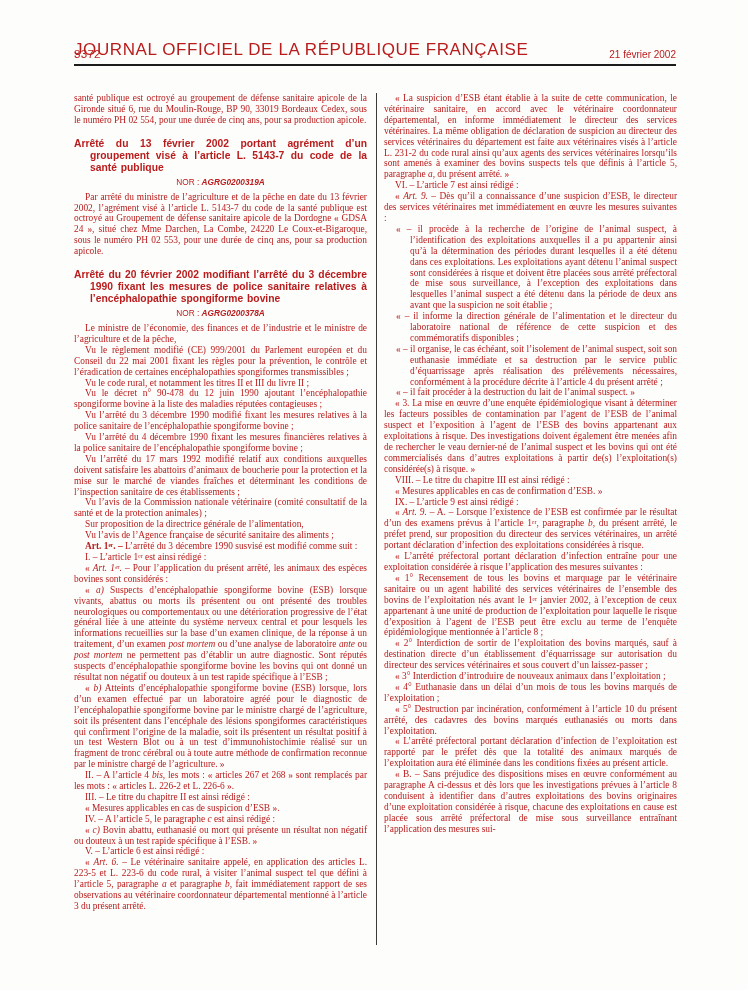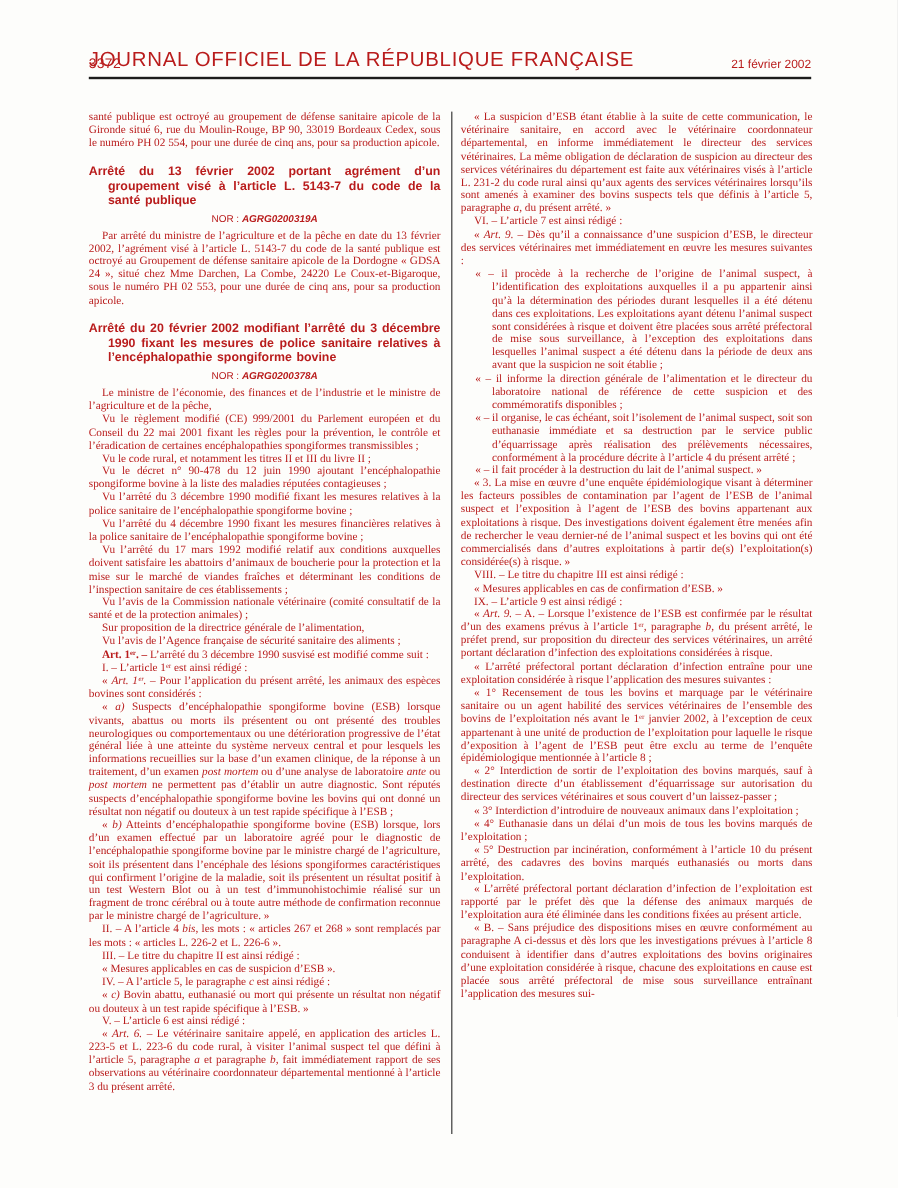--- a/index.html
+++ b/index.html
@@ -105,17 +105,17 @@
       <p class="para t-ind"><span>VIII. – Le titre du chapitre III est ainsi rédigé :</span></p>
       <p class="para t-ind"><span>« Mesures applicables en cas de confirmation d’ESB. »</span></p>
       <p class="para t-ind"><span>IX. – L’article 9 est ainsi rédigé :</span></p>
       <p class="para t-ind"><span>« </span><span class="it">Art. 9.</span><span> – A. – Lorsque l’existence de l’ESB est confirmée par le résultat d’un des examens prévus à l’article 1ᵉʳ, paragraphe </span><span class="it">b</span><span>, du présent arrêté, le préfet prend, sur proposition du directeur des services vétérinaires, un arrêté portant déclaration d’infection des exploitations considérées à risque.</span></p>
       <p class="para t-ind"><span>« L’arrêté préfectoral portant déclaration d’infection entraîne pour une exploitation considérée à risque l’application des mesures suivantes :</span></p>
       <p class="para t-ind"><span>« 1° Recensement de tous les bovins et marquage par le vétérinaire sanitaire ou un agent habilité des services vétérinaires de l’ensemble des bovins de l’exploitation nés avant le 1ᵉʳ janvier 2002, à l’exception de ceux appartenant à une unité de production de l’exploitation pour laquelle le risque d’exposition à l’agent de l’ESB peut être exclu au terme de l’enquête épidémiologique mentionnée à l’article 8 ;</span></p>
       <p class="para t-ind"><span>« 2° Interdiction de sortir de l’exploitation des bovins marqués, sauf à destination directe d’un établissement d’équarrissage sur autorisation du directeur des services vétérinaires et sous couvert d’un laissez-passer ;</span></p>
       <p class="para t-ind"><span>« 3° Interdiction d’introduire de nouveaux animaux dans l’exploitation ;</span></p>
       <p class="para t-ind"><span>« 4° Euthanasie dans un délai d’un mois de tous les bovins marqués de l’exploitation ;</span></p>
       <p class="para t-ind"><span>« 5° Destruction par incinération, conformément à l’article 10 du présent arrêté, des cadavres des bovins marqués euthanasiés ou morts dans l’exploitation.</span></p>
-      <p class="para t-ind"><span>« L’arrêté préfectoral portant déclaration d’infection de l’exploitation est rapporté par le préfet dès que la défense des animaux marqués de l’exploitation aura été éliminée dans les conditions fixées au présent article.</span></p>
+      <p class="para t-ind"><span>« L’arrêté préfectoral portant déclaration d’infection de l’exploitation est rapporté par le préfet dès que la totalité des animaux marqués de l’exploitation aura été éliminée dans les conditions fixées au présent article.</span></p>
       <p class="para t-ind"><span>« B. – Sans préjudice des dispositions mises en œuvre conformément au paragraphe A ci-dessus et dès lors que les investigations prévues à l’article 8 conduisent à identifier dans d’autres exploitations des bovins originaires d’une exploitation considérée à risque, chacune des exploitations en cause est placée sous arrêté préfectoral de mise sous surveillance entraînant l’application des mesures sui-</span></p>
     </div>
 
 </div>
 
 </body></html>

